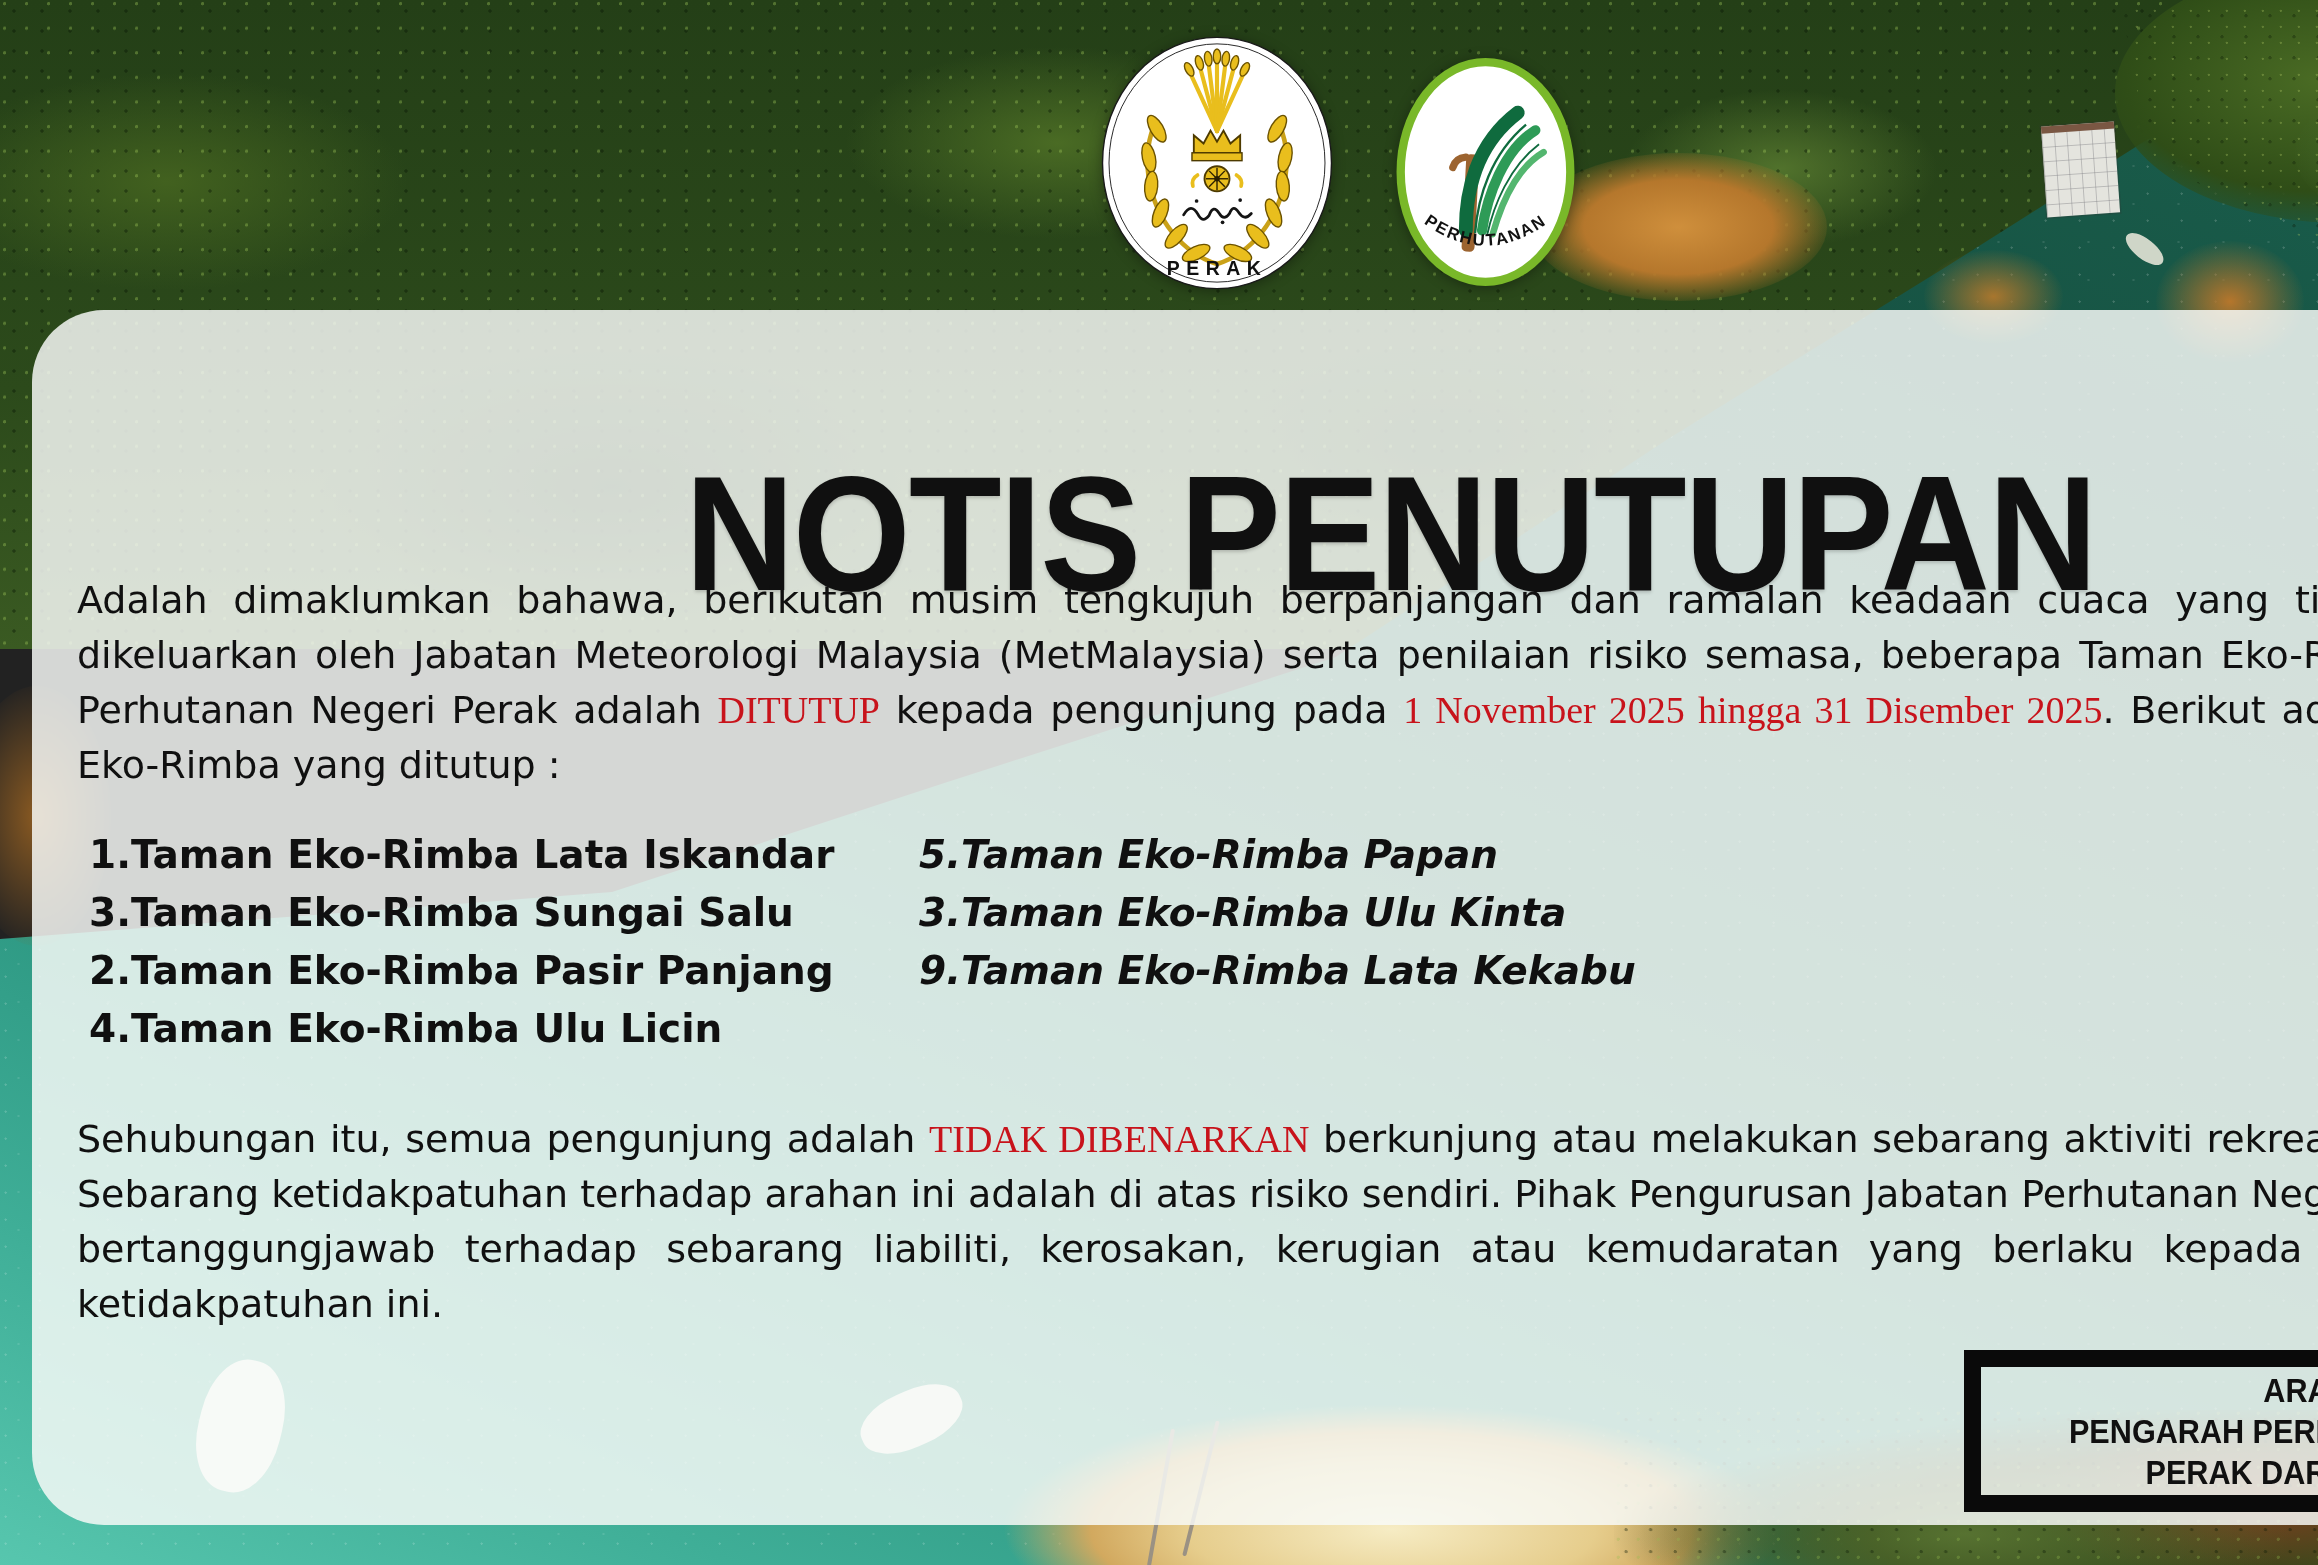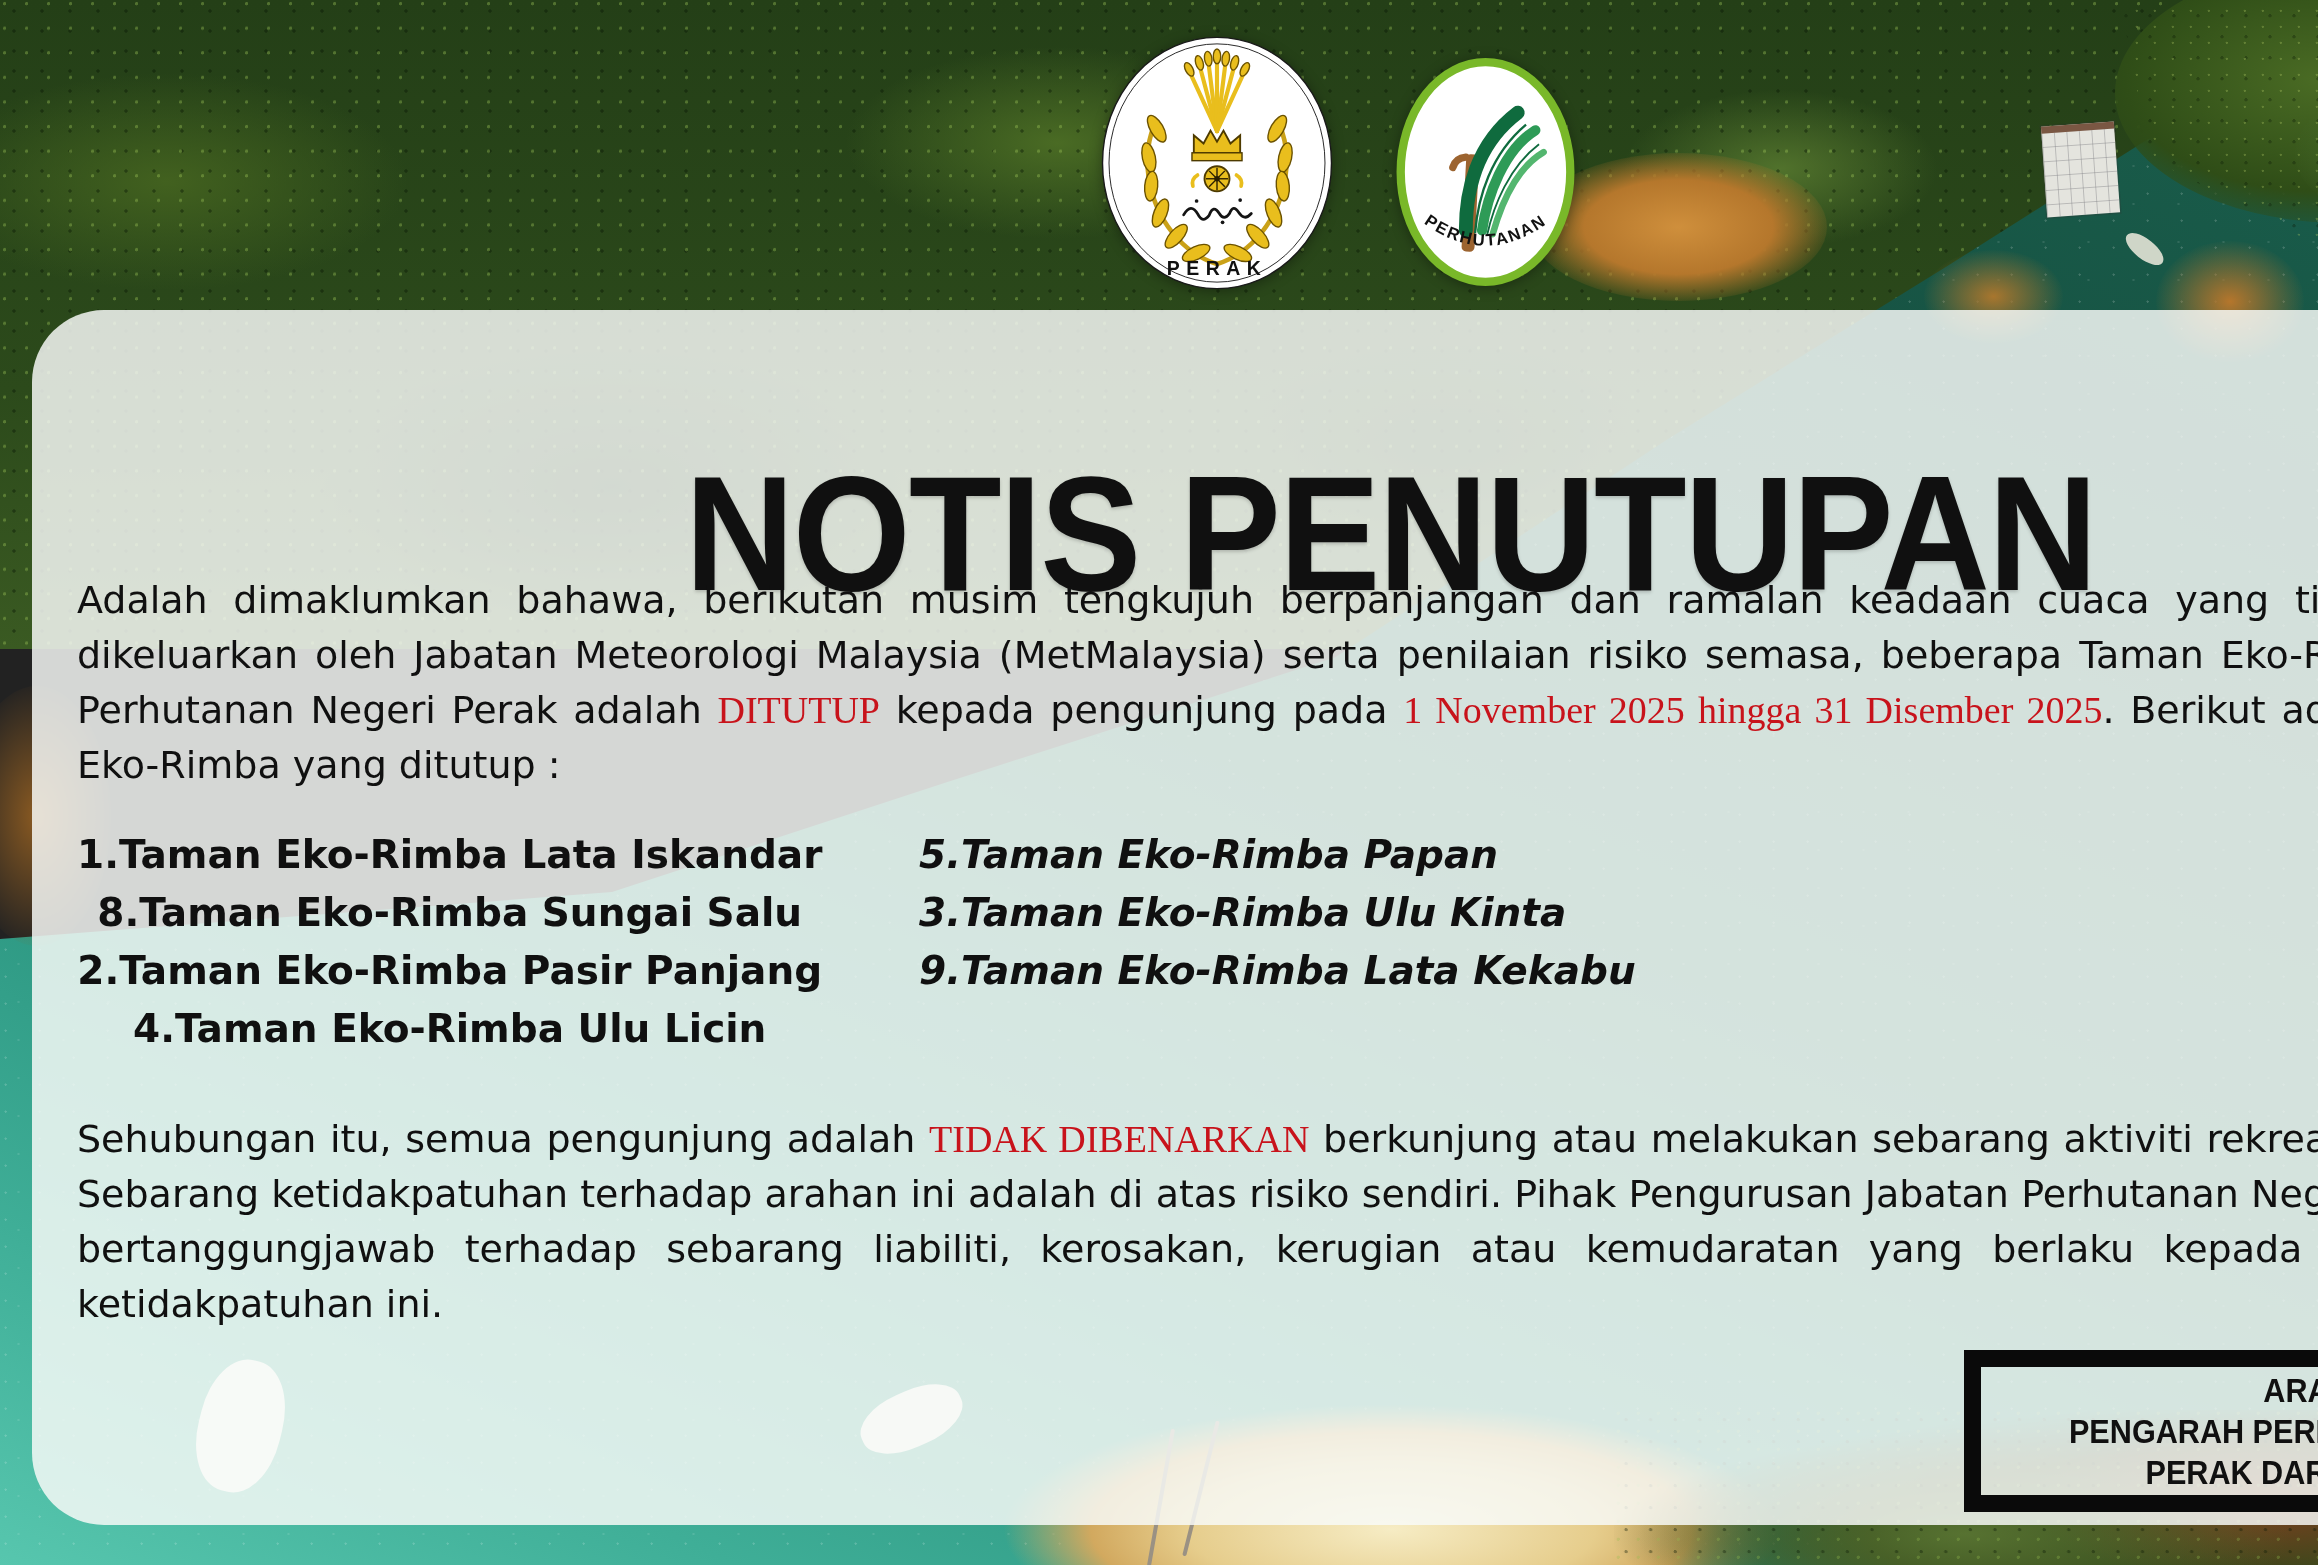--- a/index.html
+++ b/index.html
@@ -90,21 +90,21 @@
     font-weight:700;font-size:163px;line-height:1.08;letter-spacing:-1.9px;white-space:nowrap;}
   .title-inner{display:inline-block;transform:scaleX(.93);transform-origin:center;
     text-shadow:0 2.3px 3.7px rgba(0,0,0,.18);}
   .para{font-family:"DejaVu Sans",sans-serif;font-weight:400;font-size:38px;line-height:55px;
     text-align:justify;margin:0;}
   .para1{left:77px;width:2629px;top:573px;}
   .para2{left:77px;width:2629px;top:1112px;}
   .red{color:var(--red);font-family:Liberation Serif, serif;}
   .parks{left:77px;top:826px;width:2629px;height:260px;
     font-family:"DejaVu Sans",sans-serif;font-weight:700;font-size:39px;line-height:58px;}
-  .parks .col1{position:absolute;left:0;top:0;text-align:center;}
+  .parks .col1{position:absolute;left:12px;top:0;}
   .parks .col2{position:absolute;left:842px;top:0;font-style:italic;}
   .directive-box{left:1964px;top:1350px;width:732px;height:162px;border:17.6px solid #0a0a0a;
     display:flex;align-items:center;justify-content:center;}
   .directive-inner{text-align:center;font-weight:700;font-size:34px;line-height:41px;
     transform:scaleX(.9);white-space:nowrap;}
 </style>
 </head>
 <body>
 
 <div class="canvas">
@@ -227,21 +227,21 @@
     </text>
   </svg>
 
   <h1 class="txt title"><span class="title-inner">NOTIS PENUTUPAN</span></h1>
 
   <p class="txt para para1"><span>Adalah dimaklumkan bahawa, berikutan musim tengkujuh berpanjangan dan ramalan keadaan cuaca yang tidak menentu yang dikeluarkan oleh Jabatan Meteorologi Malaysia (MetMalaysia) serta penilaian risiko semasa, beberapa Taman Eko-Rimba (TER) Jabatan Perhutanan Negeri Perak adalah </span><span class="red">DITUTUP</span><span> kepada pengunjung pada </span><span class="red">1 November 2025 hingga 31 Disember 2025</span><span>. Berikut adalah senarai Taman Eko-Rimba yang ditutup :</span></p>
 
   <div class="txt parks">
     <div class="col1">
       <div>1.Taman Eko-Rimba Lata Iskandar</div>
-      <div>8.Taman Eko-Rimba Sungai Salu</div>
+      <div>3.Taman Eko-Rimba Sungai Salu</div>
       <div>2.Taman Eko-Rimba Pasir Panjang</div>
       <div>4.Taman Eko-Rimba Ulu Licin</div>
     </div>
     <div class="col2">
       <div>5.Taman Eko-Rimba Papan</div>
       <div>3.Taman Eko-Rimba Ulu Kinta</div>
       <div>9.Taman Eko-Rimba Lata Kekabu</div>
     </div>
   </div>
 

